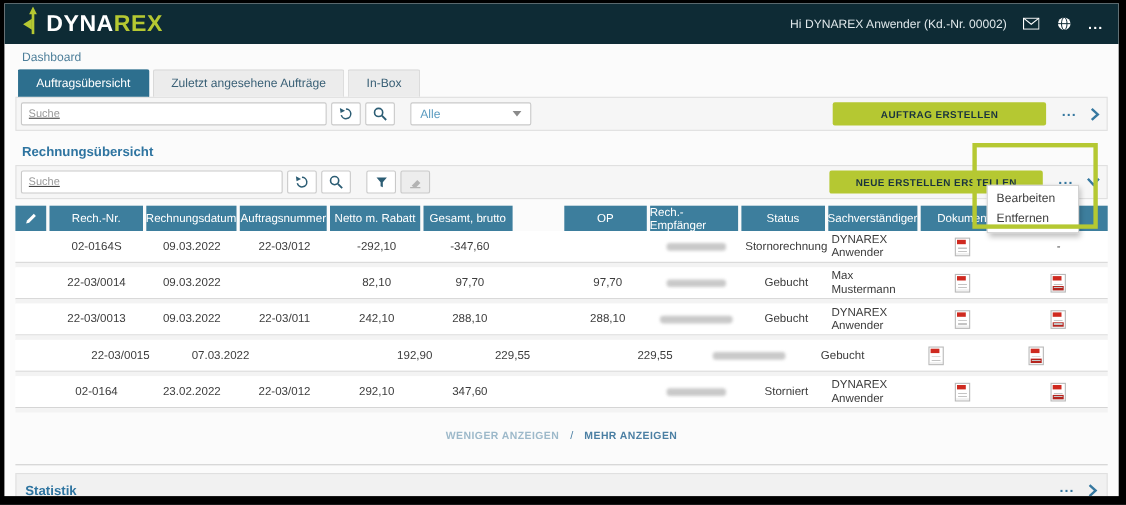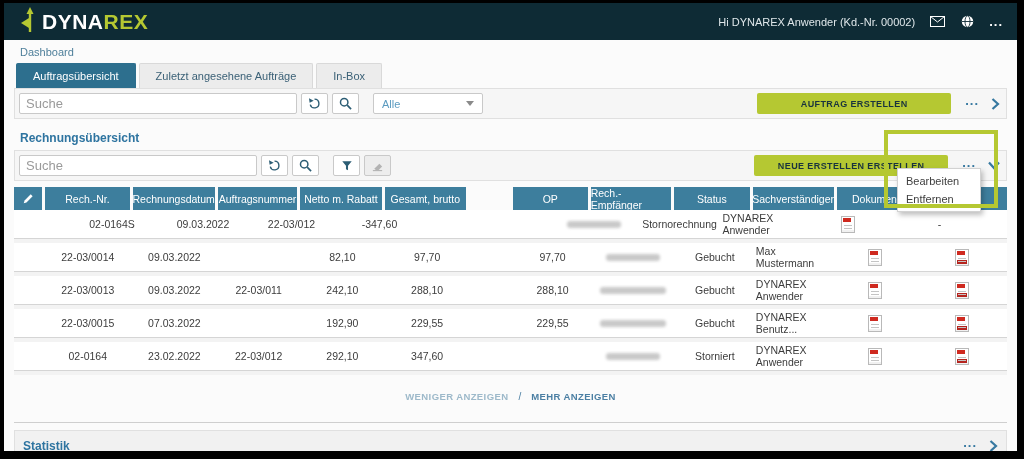--- a/index.html
+++ b/index.html
@@ -25,21 +25,21 @@
   
   .breadcrumb { padding:6px 0 5px 6px; font-size:11px; color:#4e7f9a; }
   .tabs { display:flex; gap:3px; padding-left:2px; position:relative; z-index:2; }
   .tab { font-size:11px; padding:6px 16px 6px; cursor:pointer; border:1px solid #d9d9d9; border-bottom:none;
          background:#ececec; color:#3a6076; border-radius:2px 2px 0 0; }
   .tab.active { background:#2d6f8e; color:#fff; border-color:#2d6f8e; }
   .panel1 { background:#f6f6f6; border:1px solid #e0e0e0; height:31px; display:flex; align-items:center; padding:0 6px 0 4px; position:relative; z-index:1; }
 
   
   .controls { display:flex; align-items:center; width:100%; }
-  .search-input { width:278px; height:21px; border:1px solid #c9c9c9; border-radius:2px; padding:0 6px; font-size:13px; color:#444; background:#fff; }
+  .search-input { width:278px; height:21px; border:1px solid #c9c9c9; border-radius:2px; padding:0 6px; font-size:10px; color:#444; background:#fff;text-decoration:underline; }
   .search-input::placeholder { color:#9a9a9a; }
   .sq-btn { width:27px; height:21px; margin-left:4px; background:#fff; border:1px solid #c9c9c9; border-radius:2px;
             display:inline-flex; align-items:center; justify-content:center; cursor:pointer; padding:0; }
   .sq-btn.disabled { background:#ededed; }
   .btn-gap { width:10px; }
   .dropdown { width:110px; height:21px; margin-left:14px; background:#fff; border:1px solid #c9c9c9; border-radius:2px;
               display:inline-flex; align-items:center; padding:0 8px; cursor:pointer; }
   .dropdown .dd-label { font-size:11px; color:#5b9bc0; flex:1; }
   .caret-down { width:0; height:0; border-left:4px solid transparent; border-right:4px solid transparent; border-top:5px solid #8a8a8a; }
   .spacer { flex:1; }
@@ -221,20 +221,21 @@
             <div class="w9">Sachverständiger</div>
             <div class="w10">Dokument</div>
             <div class="w11"></div>
           </div>
         <div class="t-body" id="tbl-body">
             <div class="t-row">
               <div class="w0"></div>
               <div class="w1">02-0164S</div>
               <div class="w2">09.03.2022</div>
               <div class="w3">22-03/012</div>
+              <div class="w4">-292,10</div>
               <div class="w5">-347,60</div>
               <div class="w6"></div>
               <div class="w7">
                 <div class="redact" style="width: 54px;"></div>
               </div>
               <div class="w8">Stornorechnung</div>
               <div class="w9">DYNAREX Anwender</div>
               <div class="w10">
                 <div class="pdf"></div>
               </div>
@@ -292,21 +293,20 @@
               <div class="w1">22-03/0015</div>
               <div class="w2">07.03.2022</div>
               <div class="w3"></div>
               <div class="w4">192,90</div>
               <div class="w5">229,55</div>
               <div class="w6">229,55</div>
               <div class="w7">
                 <div class="redact" style="width: 66px;"></div>
               </div>
               <div class="w8">Gebucht</div>
-              <div class="w9">DYNAREX Benutz...</div>
               <div class="w10">
                 <div class="pdf"></div>
               </div>
               <div class="w11">
                 <div class="pdf copy">
                   <div class="tag"></div>
                 </div>
               </div>
             </div>
             <div class="row-gap"></div>

